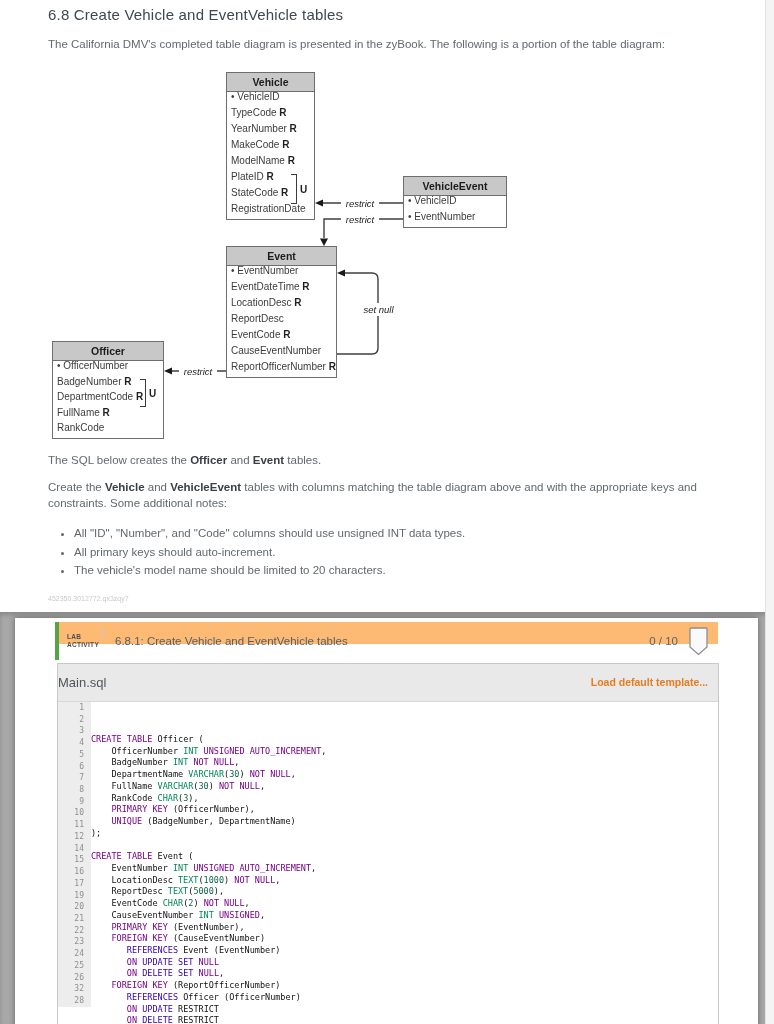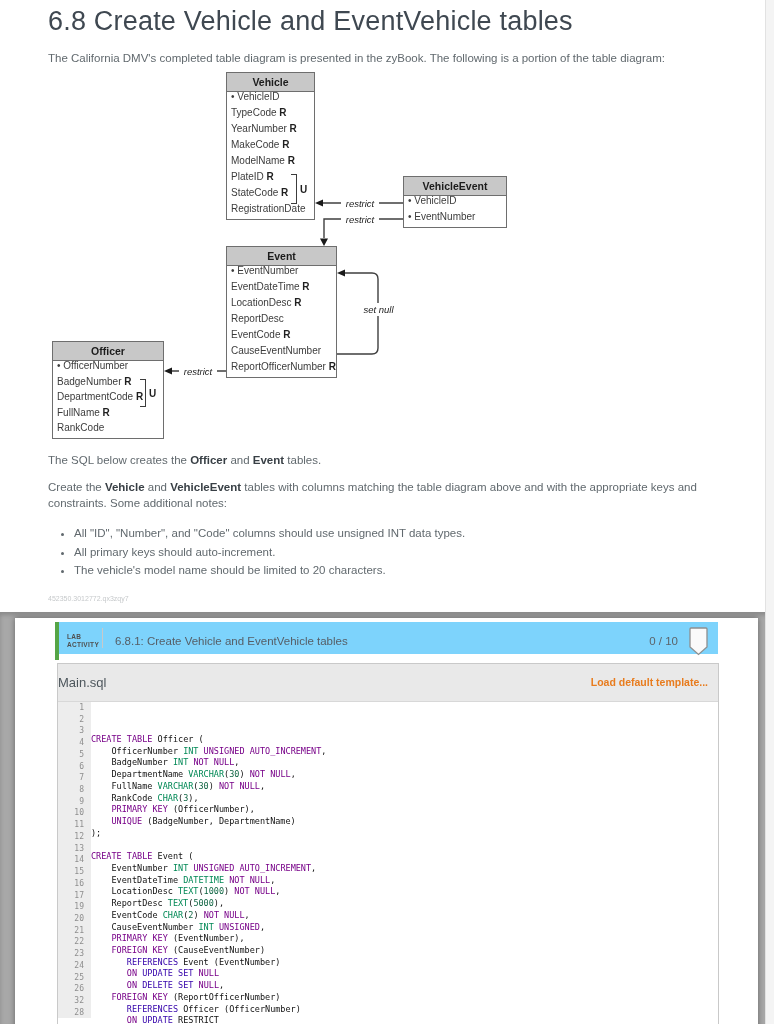--- a/index.html
+++ b/index.html
@@ -1,21 +1,21 @@
 <!DOCTYPE html>
 <html><head>
 <meta charset="utf-8">
 <style>
   html,body{margin:0;padding:0;}
   body{font-family:"Liberation Sans",sans-serif;background:#fff;}
   .screen{position:relative;width:774px;height:1024px;overflow:hidden;background:#fff;}
 
   
   .top{position:absolute;left:0;top:0;width:774px;height:612px;background:#fff;padding:6px 0 0 48px;box-sizing:border-box;}
-  h1.title{margin:0 0 15px 0;font-size:27px;font-weight:400;color:#3f4851;letter-spacing:.2px;}
+  h1.title{margin:0 0 15px 0;font-size:15px;font-weight:400;color:#3f4851;letter-spacing:.2px;}
   p.intro{margin:0;font-size:11.5px;color:#61696e;}
 
   
   .diagram{position:absolute;left:0;top:70px;width:560px;height:390px;}
   .connectors{position:absolute;left:0;top:0;}
   .dtable{position:absolute;background:#fff;border:1px solid #6e6e6e;box-sizing:border-box;}
   .dhead{height:18px;line-height:18px;text-align:center;font-weight:bold;font-size:10.5px;background:#c8c8c8;border-bottom:1px solid #6e6e6e;color:#1c1c1c;}
   .dbody{position:absolute;left:0;right:0;top:18px;bottom:0;display:flex;flex-direction:column;}
   .drow{flex:1;display:flex;align-items:flex-start;padding-left:4px;font-size:10px;color:#3c3c3c;white-space:nowrap;}
   .rflag{font-weight:bold;color:#1f1f1f;white-space:pre;}
@@ -36,21 +36,21 @@
   .textblock{position:absolute;left:48px;top:452px;width:690px;}
   .body-p{margin:0 0 11px 0;font-size:11.5px;line-height:16px;color:#61696e;}
   .body-p b{color:#383f45;}
   ul.notes{margin:15px 0 0 0;padding-left:26px;}
   ul.notes li{font-size:11.5px;line-height:15.5px;color:#61696e;margin-bottom:3px;}
   .footnote{margin-top:16px;font-size:7px;color:#c6c9cb;}
 
   
   .band{position:absolute;left:0;top:612px;width:774px;height:412px;background:#a8a8a8;box-shadow:inset 0 3px 4px rgba(0,0,0,.18);}
   .card{position:absolute;left:15px;top:6px;width:743px;height:430px;background:#fff;box-shadow:0 0 6px rgba(0,0,0,.4);}
-  .act-header{position:absolute;left:40px;top:4px;width:663px;height:32px;background:#7dd3fc;}
+  .act-header{position:absolute;left:40px;top:4px;width:663px;height:22px;background:#fdba74;}
   .greenbar{position:absolute;left:0;top:0;width:4px;height:38px;}
   .lab-badge{position:absolute;left:12px;top:11px;font-size:6.5px;font-weight:bold;color:#4f4f4f;line-height:8px;letter-spacing:.3px;}
   .vdiv{position:absolute;left:47px;top:6px;bottom:6px;width:1px;background:#c9c9c9;}
   .act-title{position:absolute;left:60px;top:0;line-height:38px;font-size:11.5px;color:#565e66;}
   .score{position:absolute;right:40px;top:0;line-height:38px;font-size:11.5px;color:#5c6369;}
   .shield{position:absolute;right:9px;top:5px;}
 
   
   .editor{position:absolute;left:42px;top:45px;width:662px;bottom:0;border:1px solid #c9c9c9;box-sizing:border-box;background:#fff;overflow:hidden;}
   .ed-header{position:relative;height:37px;background:#e9e9e9;border-bottom:1px solid #d8d8d8;}
@@ -287,24 +287,20 @@
             </div>
             <div class="cl">
               <span class="ln">11</span>
               <span class="ct"><span class="tk-k">CREATE TABLE</span><span> Event (</span></span>
             </div>
             <div class="cl">
               <span class="ln">12</span>
               <span class="ct"><span>    EventNumber </span><span class="tk-t">INT</span><span> </span><span class="tk-k">UNSIGNED</span><span> </span><span class="tk-k">AUTO_INCREMENT</span><span>,</span></span>
             </div>
             <div class="cl">
-              <span class="ln">13</span>
-              <span class="ct"><span>    EventDateTime </span><span class="tk-t">DATETIME</span><span> </span><span class="tk-k">NOT NULL</span><span>,</span></span>
-            </div>
-            <div class="cl">
               <span class="ln">14</span>
               <span class="ct"><span>    LocationDesc </span><span class="tk-t">TEXT</span><span>(</span><span class="tk-n">1000</span><span>) </span><span class="tk-k">NOT NULL</span><span>,</span></span>
             </div>
             <div class="cl">
               <span class="ln">15</span>
               <span class="ct"><span>    ReportDesc </span><span class="tk-t">TEXT</span><span>(</span><span class="tk-n">5000</span><span>),</span></span>
             </div>
             <div class="cl">
               <span class="ln">16</span>
               <span class="ct"><span>    EventCode </span><span class="tk-t">CHAR</span><span>(</span><span class="tk-n">2</span><span>) </span><span class="tk-k">NOT NULL</span><span>,</span></span>

